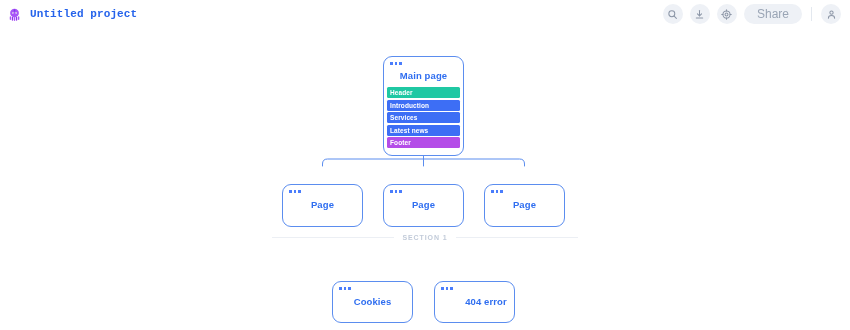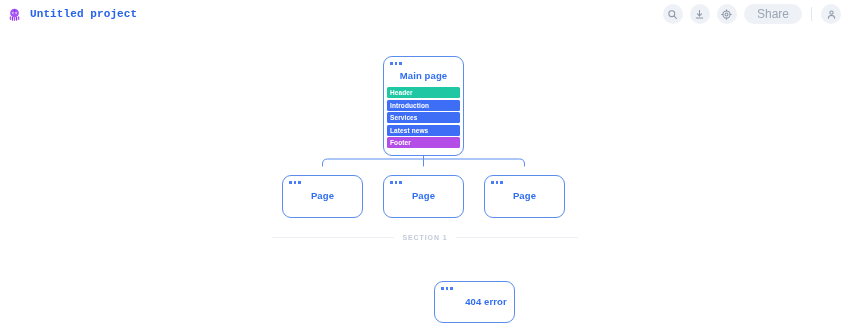--- a/index.html
+++ b/index.html
@@ -63,21 +63,21 @@
   #node-main { left: 383px; top: 28px; width: 81px; height: 100px; }
   #node-main .node-title { margin-top: 13px; font-size: 9.5px; }
   .section-list { margin: 6px 3px 0 3px; display: flex; flex-direction: column; gap: 1.5px; }
   .section-bar {
     height: 11px; border-radius: 1.5px; display: flex; align-items: center;
     padding-left: 3px; color: #ffffff; font-size: 6.5px; font-weight: bold;
     letter-spacing: .1px; cursor: pointer; overflow: hidden; white-space: nowrap;
   }
 
   
-  .node-page { top: 147px; width: 81px; height: 43px; }
+  .node-page { top: 156px; width: 81px; height: 43px; }
   .node-page .node-title { margin-top: 14px; }
   #node-page-1 { left: 282px; }
   #node-page-2 { left: 383px; }
   #node-page-3 { left: 484px; }
 
   
   .section-divider {
     position: absolute; left: 272px; top: 206px; width: 306px;
     display: flex; align-items: center; gap: 8px;
   }
@@ -224,20 +224,28 @@
       </span>
       <div class="node-title">Page</div>
     </div>
 
     <div class="section-divider">
       <span class="rule"></span>
       <span class="section-label">SECTION 1</span>
       <span class="rule"></span>
     </div>
 
+    <div class="node node-bottom" id="node-cookies">
+      <span class="dots">
+        <i></i>
+          <i></i>
+          <i></i>
+      </span>
+      <div class="node-title">Cookies</div>
+    </div>
 
     <div class="node node-bottom" id="node-404">
       <span class="dots">
         <i></i>
           <i></i>
           <i></i>
       </span>
       <div class="node-title">404 error</div>
     </div>
 

